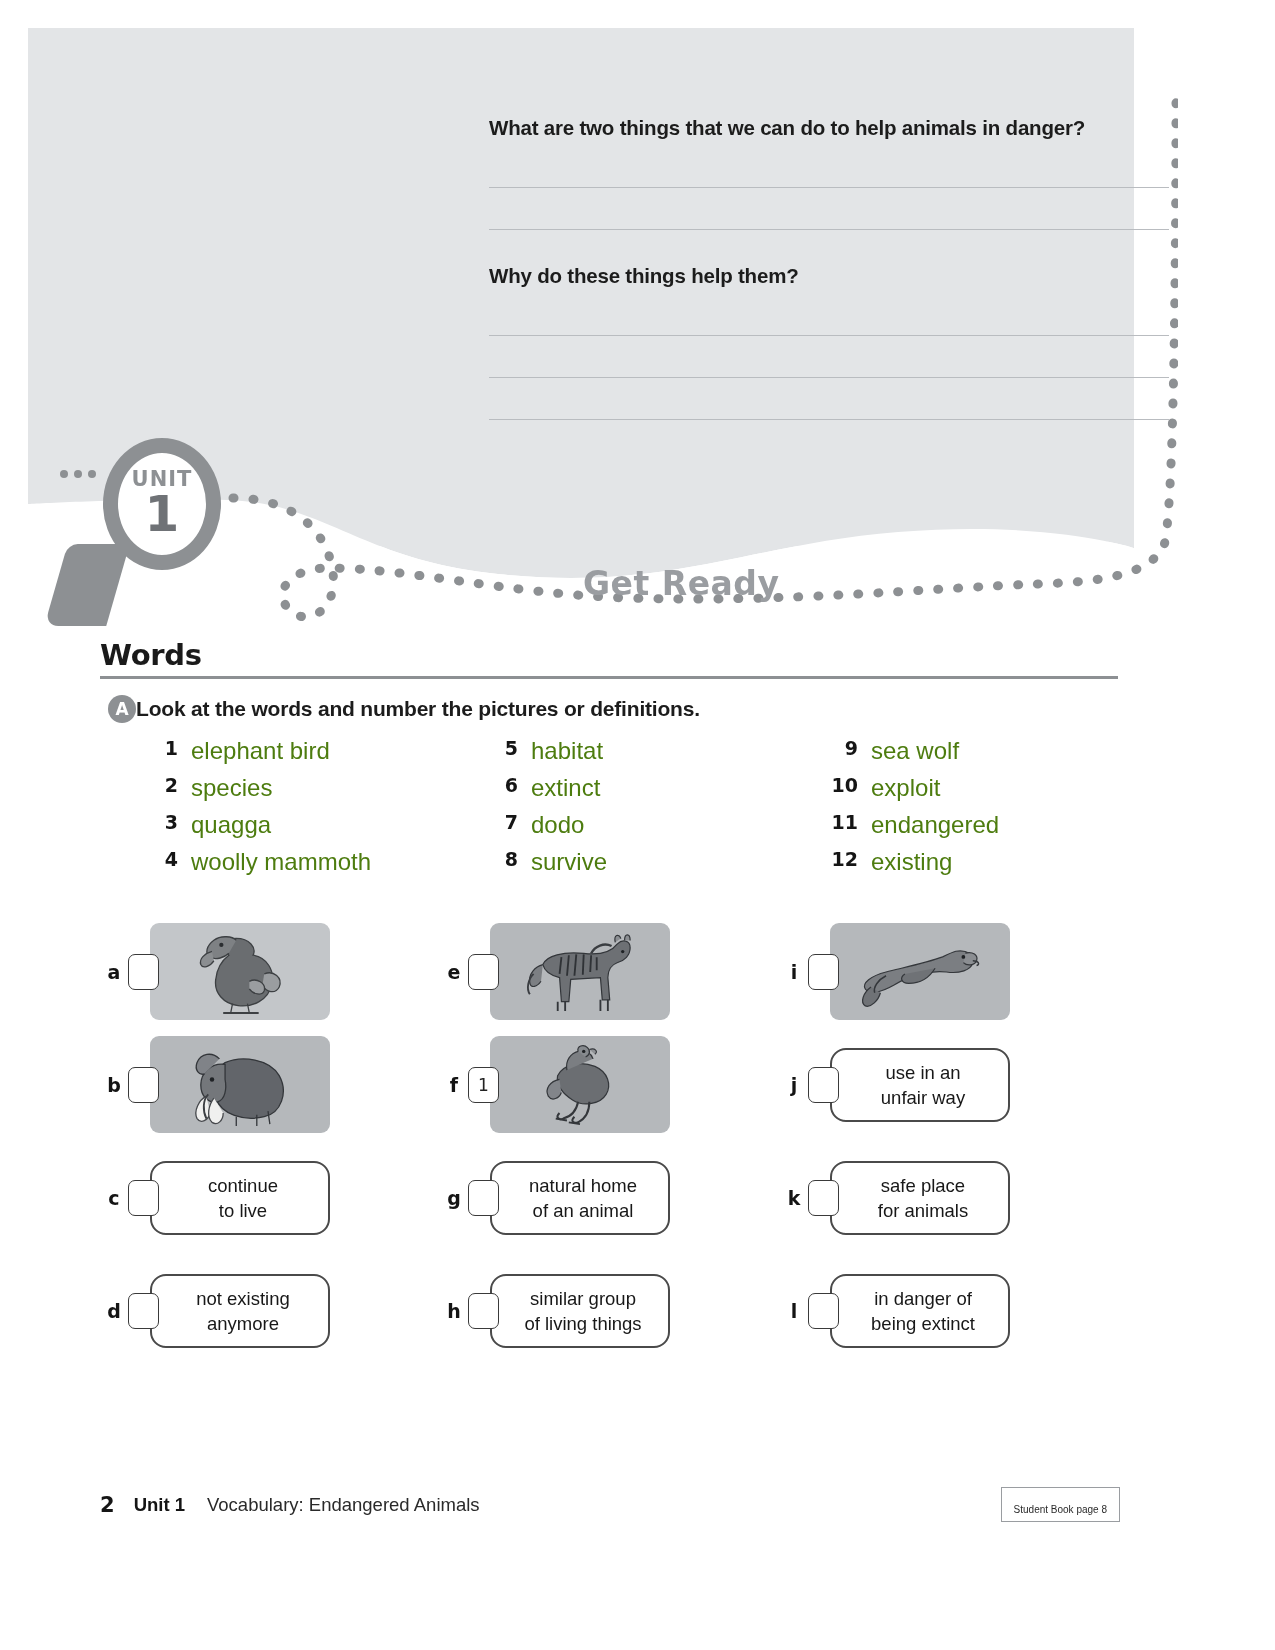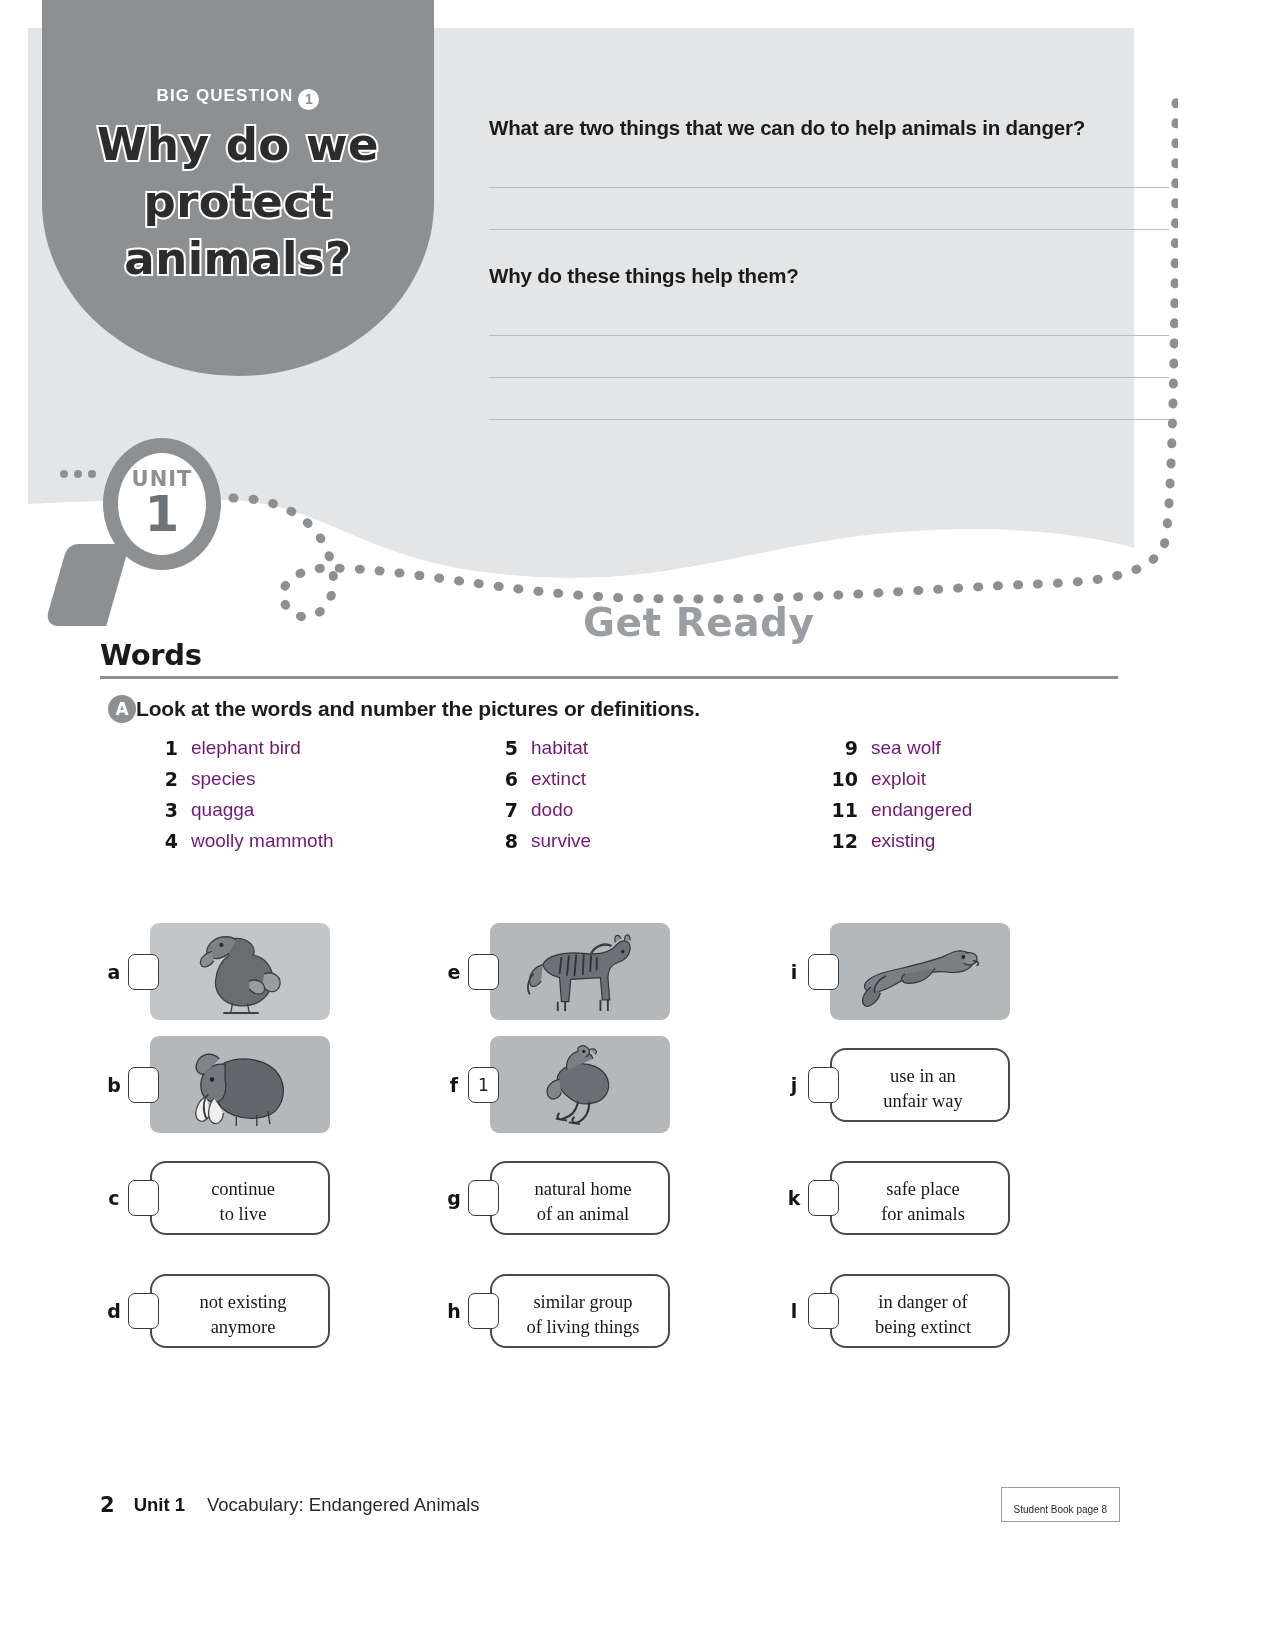--- a/index.html
+++ b/index.html
@@ -108,23 +108,23 @@
   .dots-left {
     position: absolute; left: 32px; top: 442px; width: 46px; height: 10px; z-index:6;
   }
   .dots-left span{
     position:absolute; width:8px;height:8px;border-radius:50%;background:#8d9093;
   }
 
   .dot-path { position:absolute; left:0; top:0; width:1150px; height:600px; z-index:6; pointer-events:none;}
 
   .get-ready {
-    position: absolute; left: 555px; top: 572px;
-    font-family:"DejaVu Sans", sans-serif;
-    font-weight: bold; font-size: 39px; color: #9a9da1;
+    position: absolute; left: 555px; top: 536px;
+    font-family:"DejaVu Sans", sans-serif;
+    font-weight: bold; font-size: 33px; color: #9a9da1;
     letter-spacing: 0.5px;
     z-index: 7;
   }
 
   
   .words-sec { position: absolute; left: 100px; top: 638px; width: 1018px; }
   .words-title {
     font-family:"DejaVu Sans", sans-serif;
     font-weight: bold; font-size: 29px; color: #1a1a1a;
     letter-spacing: -0.3px;
@@ -141,21 +141,21 @@
   .instr-text { font-size: 21px; font-weight: bold; color:#1c1c1c; letter-spacing:-0.2px;}
 
   .wordlist { margin-top: 14px; margin-left: 48px; width: 970px; }
   .wl-row { display:flex; }
   .wl-cell { width: 340px; display:flex; margin-bottom: 9px; }
   .wl-cell.c3 { width: 290px; }
   .wl-num {
     width: 30px; text-align: right; font-weight: bold; font-size: 19px; color:#151515;
     font-family:"DejaVu Sans", sans-serif;
   }
-  .wl-word { margin-left: 13px; font-size: 19px; color:#701a75; }
+  .wl-word { margin-left: 13px; font-size: 24px; color:#4d7c0f; }
 
   
   .grid { position:absolute; left: 100px; top: 915px; width: 1020px; }
   .grid-row { display:flex; }
   .cell { width: 340px; display:flex; align-items:center; height: 113px; position: relative; }
   .cell-letter {
     width: 28px; text-align:center;
     font-weight: bold; font-size: 19px; color:#141414;
     font-family:"DejaVu Sans", sans-serif;
   }
@@ -178,25 +178,24 @@
     display:flex; align-items:center; justify-content:center;
     overflow: hidden;
   }
   .pic-box.light { background:#c3c6c9; }
   .def-box {
     width: 180px; min-height: 74px;
     border: 2.4px solid #4a4a4a;
     border-radius: 16px;
     background:#fff;
     position:relative; z-index:1;
-    display:flex; align-items:flex-end; justify-content:center;
+    display:flex; align-items:center; justify-content:center;
     text-align:center;
     font-size: 18.5px; line-height: 25px; color:#181818;
     padding: 6px 8px 6px 14px;
-    font-family: Liberation Serif, serif;
   }
 
   
   .footer { position:absolute; left: 100px; top: 1487px; width: 1020px; display:flex; align-items:center;}
   .f-page { font-weight:bold; font-size:21px; color:#151515; font-family:"DejaVu Sans", sans-serif;}
   .f-unit { font-weight:bold; font-size:18.5px; color:#151515; margin-left: 19px;}
   .f-topic { font-size:18.5px; color:#2a2a2a; margin-left: 22px;}
   .f-sb {
     margin-left:auto;
     border:1.3px solid #9a9da1;
@@ -213,32 +212,20 @@
 
     <div class="hdr-panel"></div>
 
     <div class="hdr-wave">
       <svg width="1106" height="122" viewBox="0 0 1106 122">
         <path d="M0,0 L1106,0 L1106,52 C1106,52 1020,24 870,36 C720,48 640,96 470,78 C330,63 300,8 200,4 C130,1 0,8 0,8 Z" fill="#e3e5e7"></path>
         <path d="M0,8 C0,8 130,1 200,4 C300,8 330,63 470,78 C640,96 720,48 870,36 C1020,24 1106,52 1106,52 L1106,122 L0,122 Z" fill="#ffffff"></path>
       </svg>
     </div>
 
-    <div class="bq-circle">
-      <div class="bq-inner">
-        <div class="bq-label">
-          <span>BIG QUESTION</span><span class="bq-num">1</span>
-        </div>
-        <div class="bq-title">
-          <div>Why do we</div>
-          <div>protect</div>
-          <div>animals?</div>
-        </div>
-      </div>
-    </div>
 
     <div class="q-area">
       <div class="q-text">What are two things that we can do to help animals in danger?</div>
       <div class="q-lines">
         <div class="q-line"></div>
         <div class="q-line"></div>
       </div>
       <div class="q-gap"></div>
       <div class="q-text">Why do these things help them?</div>
       <div class="q-lines">

